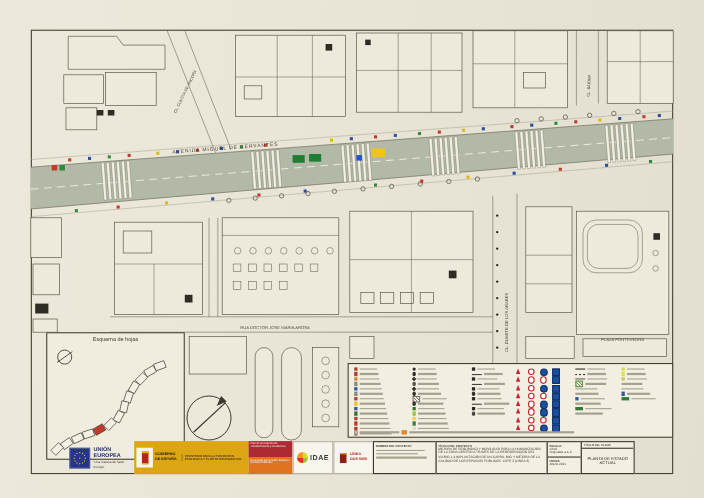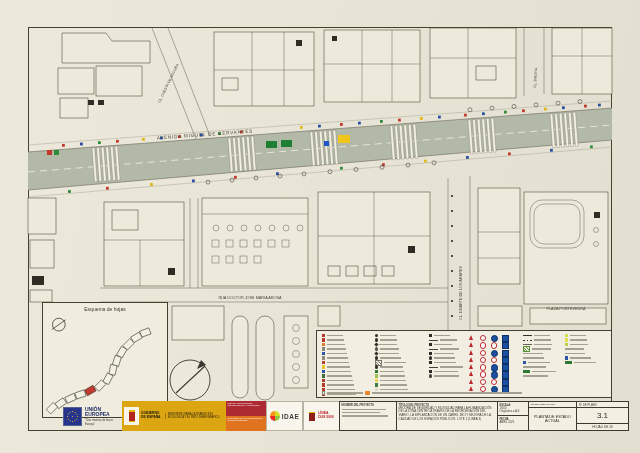--- a/index.html
+++ b/index.html
@@ -759,19 +759,14 @@
       <div>1/500</div>
       <div>Originales a A-3</div>
       <div class="dv"></div>
       <h6>FECHA:</h6>
       <div>ABRIL 2021</div>
     </div>
     <div class="tb tit">
       <h6>TÍTULO DEL PLANO</h6>
       <div class="v">PLANTA DE ESTADO ACTUAL</div>
     </div>
-    <div class="tb num">
-      <div class="r1">Nº DE PLANO</div>
-      <div class="r2">3.1</div>
-      <div class="r3">HOJA 6 DE 26</div>
-    </div>
   </div>
 </div>
 
 </body></html>

